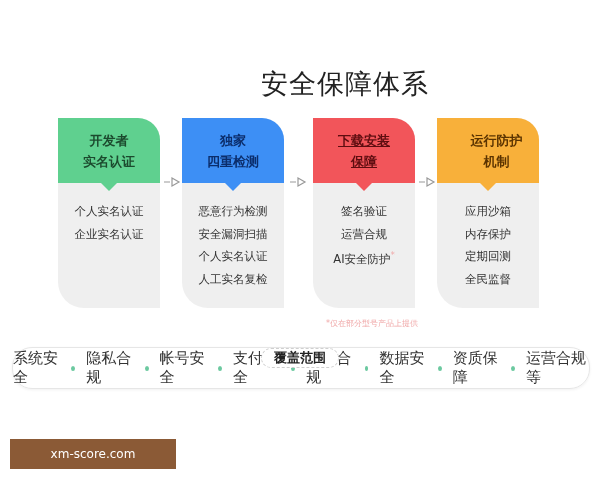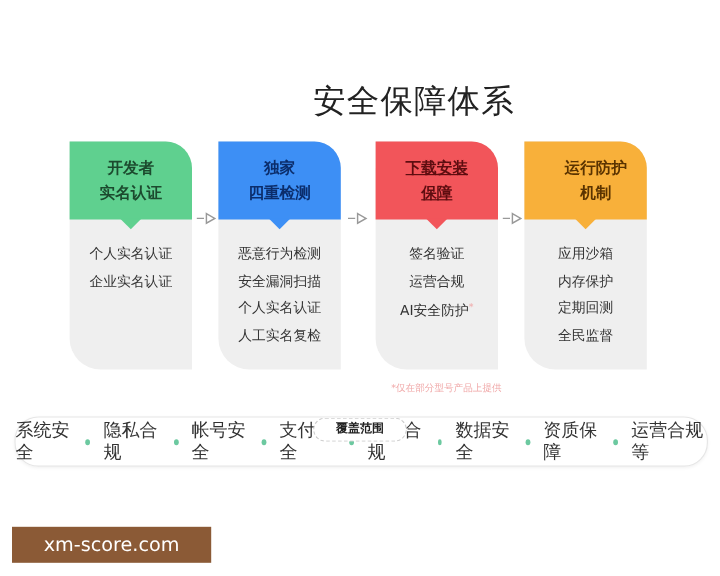--- a/index.html
+++ b/index.html
@@ -5,23 +5,23 @@
   html,body{margin:0;padding:0;}
   body{width:600px;height:480px;background:#ffffff;position:relative;overflow:hidden;font-family:"DejaVu Sans",sans-serif;}
   .title{position:absolute;left:0;width:600px;top:66px;text-align:center;font-size:27px;color:#222;letter-spacing:1px;padding-left:45px;}
   .card{position:absolute;top:118px;width:102px;height:190px;background:#efefef;border-radius:0 22px 0 26px;overflow:visible;}
   .card .head{position:relative;height:65px;border-radius:0 22px 0 0;display:flex;flex-direction:column;align-items:center;justify-content:center;font-size:13px;font-weight:bold;line-height:21px;}
   .card .head::after{content:"";position:absolute;bottom:-8px;left:50%;margin-left:-9px;width:0;height:0;border-left:9px solid transparent;border-right:9px solid transparent;border-top:9px solid var(--c);}
   .card .body{padding-top:17px;display:flex;flex-direction:column;align-items:center;font-size:11.5px;color:#333;line-height:22.5px;text-align:right;}
   .arrow{position:absolute;top:176px;width:18px;height:12px;}
   .note{position:absolute;top:318px;left:312px;width:120px;text-align:center;font-size:8px;color:#f0a8a8;}
   .scope{position:absolute;left:12px;top:347px;width:576px;height:40px;border:1px solid #e6e6e6;border-radius:20px;box-shadow:0 1px 3px rgba(0,0,0,0.06);display:flex;align-items:center;justify-content:flex-start;font-size:15px;color:#333;}
-  .scope-label{position:absolute;left:261px;top:348px;width:76px;height:18px;background:#fff;border:1px dashed #cfcfcf;border-radius:10px;text-align:center;font-size:10px;font-weight:bold;line-height:18px;color:#222;}
+  .scope-label{position:absolute;left:261px;top:348px;width:76px;height:18px;background:#fff;border:1px dashed #cfcfcf;border-radius:10px;text-align:center;font-size:13px;font-weight:bold;line-height:18px;color:#222;}
   .scope .dot{width:5px;height:5px;border-radius:50%;background:#6cc9a0;margin:0 11px;}
-  .watermark{position:absolute;left:10px;top:439px;width:166px;height:30px;background:#8b5a36;color:#fff;font-size:16px;line-height:30px;text-align:center;}
+  .watermark{position:absolute;left:10px;top:439px;width:166px;height:30px;background:#8b5a36;color:#fff;font-size:12px;line-height:30px;text-align:center;}
 </style>
 </head>
 <body>
 
 <div class="title">安全保障体系</div>
 
 <div class="card" style="left:58px;">
   <div class="head" style="background:#5fd08f;--c:#5fd08f;color:#1c4a2e;">
     <span>开发者</span>
     <span>实名认证</span>

